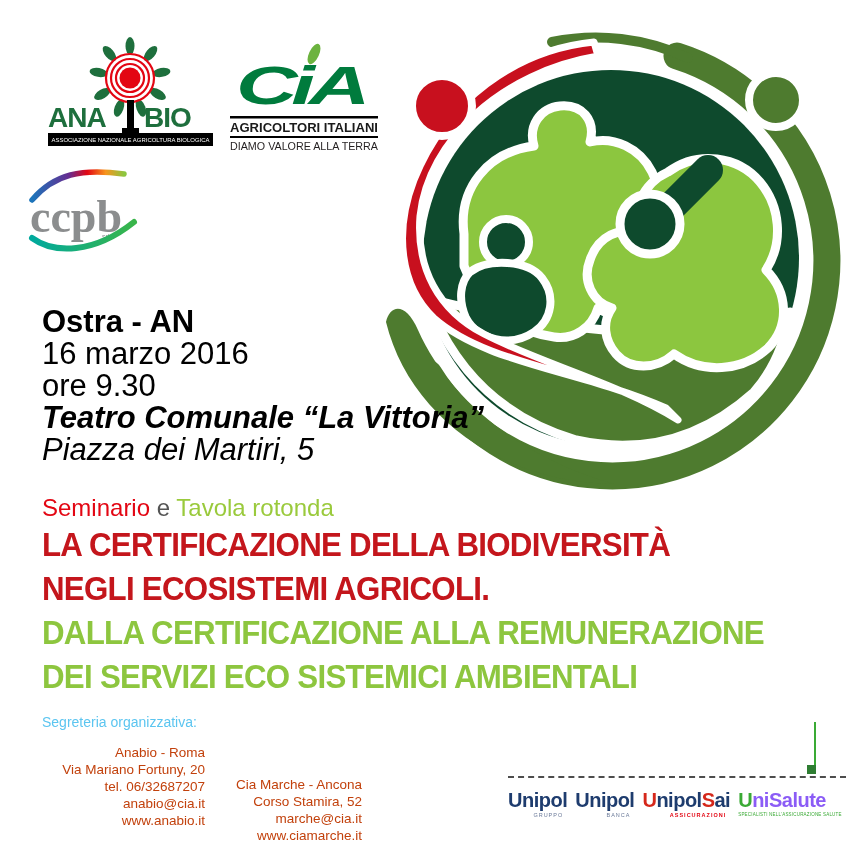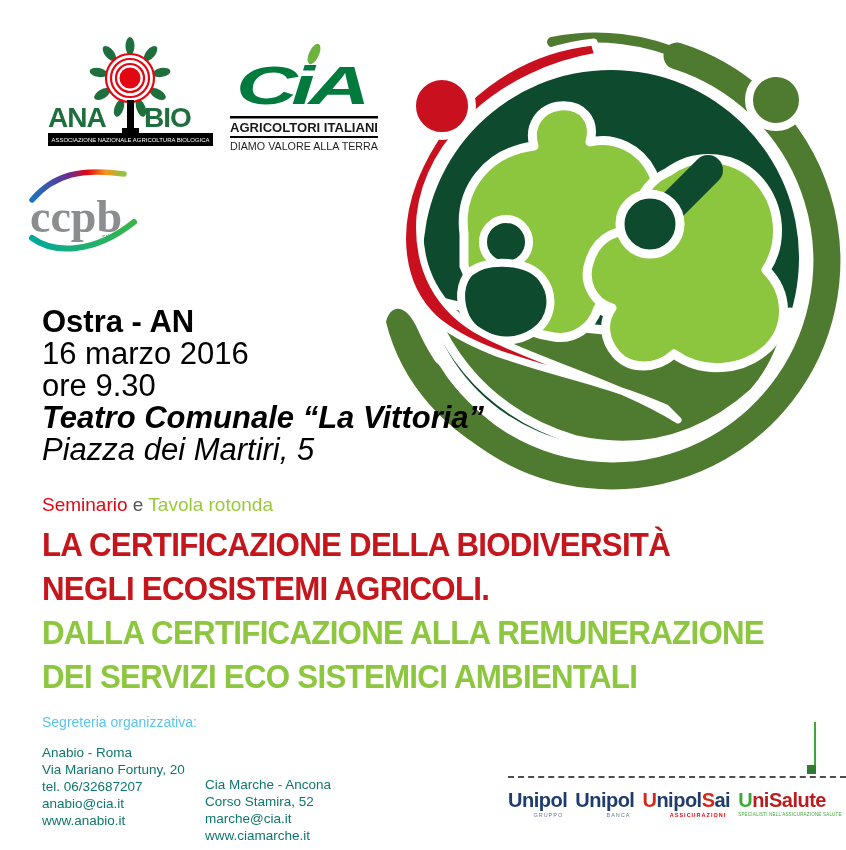--- a/index.html
+++ b/index.html
@@ -9,57 +9,57 @@
   }
   .abs { position:absolute; }
 
   
   .event { left:42px; top:306px; color:#000000; font-size:31px; line-height:32px; }
   .event .city  { font-weight:bold; }
   .event .venue { font-weight:bold; font-style:italic; }
   .event .addr  { font-style:italic; }
 
   
-  .kicker { left:42px; top:494px; font-size:19px; }
+  .kicker { left:42px; top:494px; font-size:24px; }
   .kicker .k-red   { color:#E30613; }
   .kicker .k-gray  { color:#555555; }
   .kicker .k-green { color:#9ACA3C; }
 
   
   .title-block { left:42px; top:522px; }
   .title-line {
     font-weight:bold; font-size:34px; line-height:44px; letter-spacing:-0.8px;
     transform:scaleX(0.92); transform-origin:left center; white-space:nowrap;
   }
   .t-red   { color:#C4161C; }
   .t-green { color:#8DC63F; }
 
   
   .secr-head { left:42px; top:714px; font-size:14px; color:#5BC5F0; }
-  .secr-cols { left:42px; top:744px; display:flex; color:#0f766e; font-size:13.5px; line-height:17px; }
+  .secr-cols { left:42px; top:744px; display:flex; color:#c2410c; font-size:13.5px; line-height:17px;text-align:right; }
   .secr-col1 { width:163px; }
   .secr-col2 { width:157px;margin-top:32px; }
   .secr-col3 { width:160px; }
 
   
   .dash-sep { left:508px; top:776px; width:338px; border-top:2px dashed #4d4d4d; }
   .plant-line { left:814px; top:722px; width:2px; height:44px; background:#3AAA35; }
   .plant-square { left:807px; top:765px; width:9px; height:9px; background:#2E7D32; }
 
   
   .sponsors { left:508px; top:789px; display:flex; gap:8px; align-items:flex-start; }
   .sp { display:flex; flex-direction:column; }
   .sp-name { font-size:20px; font-weight:bold; letter-spacing:-0.5px; color:#1E3C6E; line-height:22px; white-space:nowrap; }
   .sp-sub  { font-size:5.5px; letter-spacing:1px; color:#6B7A99; text-align:right; padding-right:4px; margin-top:1px; }
   .sp-sub-red   { color:#E30613; font-weight:bold; }
   .sp-sub-green { color:#3AAA35; letter-spacing:0.2px; font-size:4.5px; }
   .c-red   { color:#D5281B; }
   .c-navy  { color:#1E3C6E; }
   .c-green { color:#3AAA35; }
-  .c-blue  { color:#b91c1c; }
+  .c-blue  { color:#8b5cf6; }
 </style>
 </head>
 <body>
 
 <div class="poster">
 
   <svg class="abs" style="left:48px; top:34px;" width="165" height="113" viewBox="0 0 165 113">
 
     <g fill="#1E6F3D">
       <ellipse cx="82" cy="12" rx="4.5" ry="9" transform="rotate(-160 82 44)"></ellipse>

